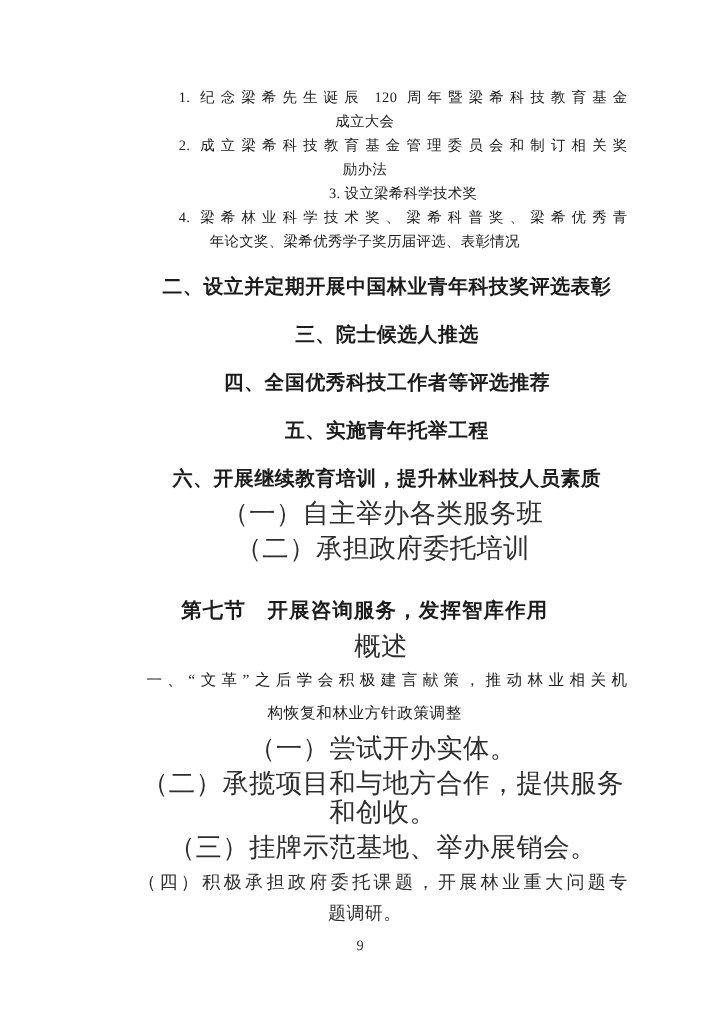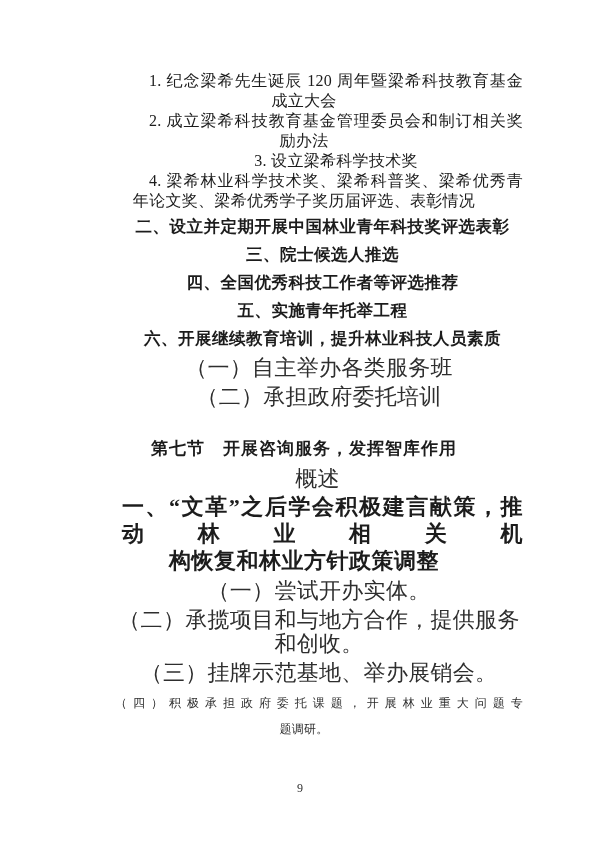--- a/index.html
+++ b/index.html
@@ -24,42 +24,42 @@
   }
   .para { margin: 0; }
   .line { text-align: center; }
   
   .line.just {
     text-align: justify;
     text-align-last: justify;
   }
 
   
-  .num .line { font-size: 16px; line-height: 20px; letter-spacing: 0.3px; }
+  .num .line { font-size: 12px; line-height: 20px; letter-spacing: 0.3px; }
   .num .line.first { padding-left: 64px; }
 
   
-  .h2 { margin-top: 4px; }
+  .h2 { margin-top: 16px; }
   .h2 .line { font-weight: 700; font-size: 16.5px; line-height: 24px; letter-spacing: 0.5px; }
   .h2 .line.first { padding-left: 37px; }
 
   
   .h2w { margin-top: 2px; }
-  .h2w .line { font-weight: 700; font-size: 22px; line-height: 27px; letter-spacing: 0.5px; }
+  .h2w .line { font-weight: 400; font-size: 13px; line-height: 27px; letter-spacing: 0.5px; }
   .h2w .line.first { padding-left: 37px; }
 
   
   .kai, .overview { margin-top: 5px; }
   .kai .line, .overview .line { font-size: 22px; line-height: 24px; color: #2e2e2e; letter-spacing: 0.3px; }
   .kai .line.first { padding-left: 30px; }
   .overview .line.first { padding-left: 27px; }
 
   
   .kaiw { margin-top: 5px; }
-  .kaiw .line { font-size: 12px; line-height: 26px; color: #2e2e2e; letter-spacing: 0.3px; }
+  .kaiw .line { font-size: 15px; line-height: 26px; color: #2e2e2e; letter-spacing: 0.3px; }
   .kaiw .line.first { padding-left: 30px; }
 
   
   .section { margin-top: 27px; }
   .section .line { font-weight: 700; font-size: 17px; line-height: 26px; letter-spacing: 1px; }
 
   .page-number {
     position: absolute;
     left: 0;
     right: 0;

